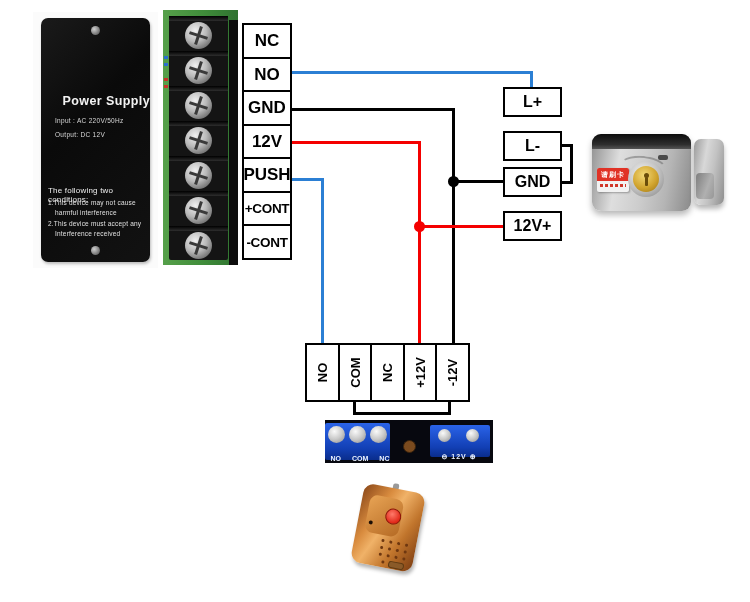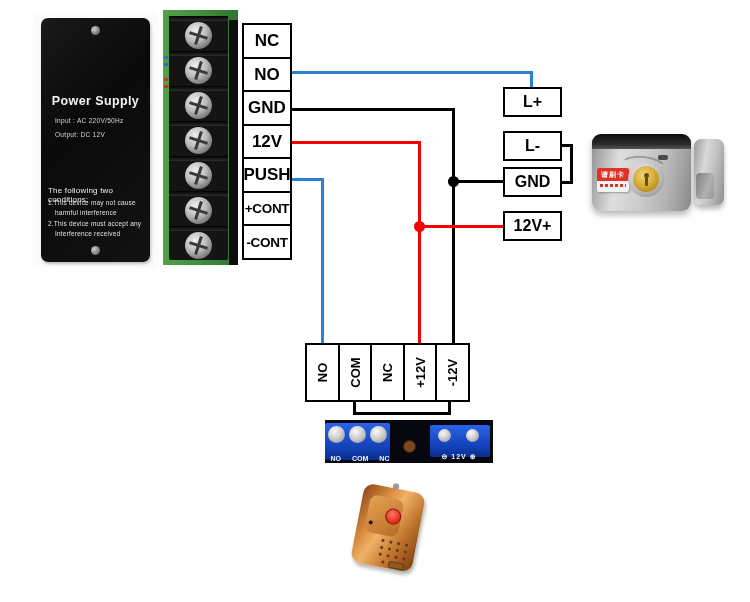--- a/index.html
+++ b/index.html
@@ -25,21 +25,21 @@
          border:2.5px solid #000;box-sizing:border-box;background:#fff;display:flex;}
   .relay .cell{flex:1;border-right:2.5px solid #000;display:flex;align-items:center;justify-content:center;}
   .relay .cell:last-child{border-right:none;}
   .relay .cell span{transform:rotate(-90deg);font-weight:bold;font-size:13px;white-space:nowrap;}
   
   .psu{position:absolute;left:33px;top:12px;width:125px;height:256px;background:#fbfbfb;}
   .psu-panel{position:absolute;left:8px;top:6px;width:109px;height:244px;border-radius:7px;
              background:linear-gradient(135deg,#1a1a1a,#0a0a0a 40%,#121212);box-shadow:1px 2px 3px rgba(0,0,0,0.25);}
   .psu-screw{position:absolute;width:9px;height:9px;border-radius:50%;
              background:radial-gradient(circle at 35% 35%,#cfcfcf,#7c7c7c 60%,#4a4a4a);}
-  .psu-title{position:absolute;left:0;top:76px;width:100%;text-align:center;color:#f2f2f2;
+  .psu-title{position:absolute;left:0;top:76px;width:100%;text-align:right;color:#f2f2f2;
              font-weight:bold;font-size:12.5px;letter-spacing:0.4px;}
   .psu-io{position:absolute;left:14px;color:#d8d8d8;font-size:6.5px;letter-spacing:0.3px;}
   .psu-cond{position:absolute;left:7px;color:#e0e0e0;font-size:6.5px;letter-spacing:0.2px;}
   .psu-cond.t{font-size:8px;color:#efefef;}
   .psu-cond.indent{left:14px;}
   
   .pcb{position:absolute;left:163px;top:10px;width:75px;height:255px;
        background:linear-gradient(90deg,#56a04a,#3f8c3a 55%,#2f7230);}
   .pcb-dark{position:absolute;right:0;top:10px;width:9px;height:245px;background:#0c0c0c;}
   .pcb-speck{position:absolute;width:4px;height:3px;}

